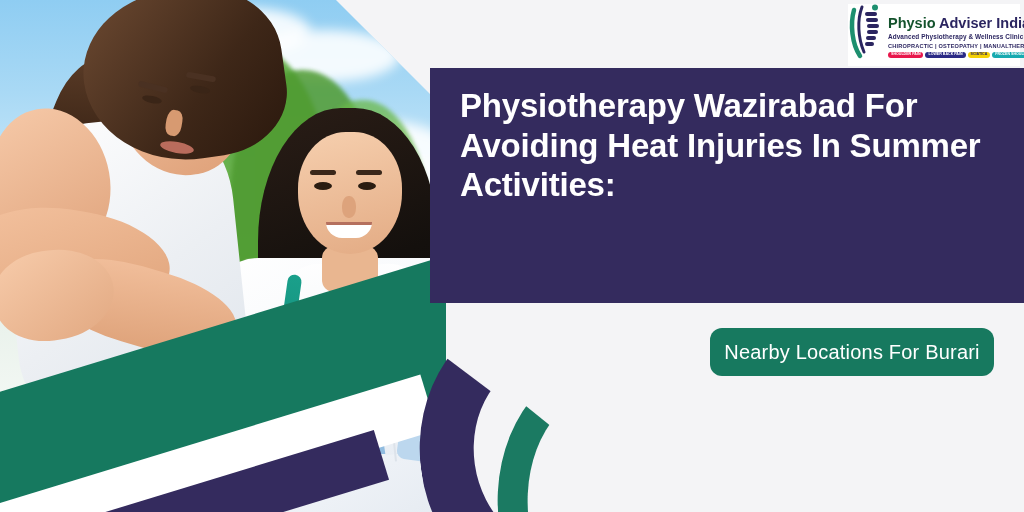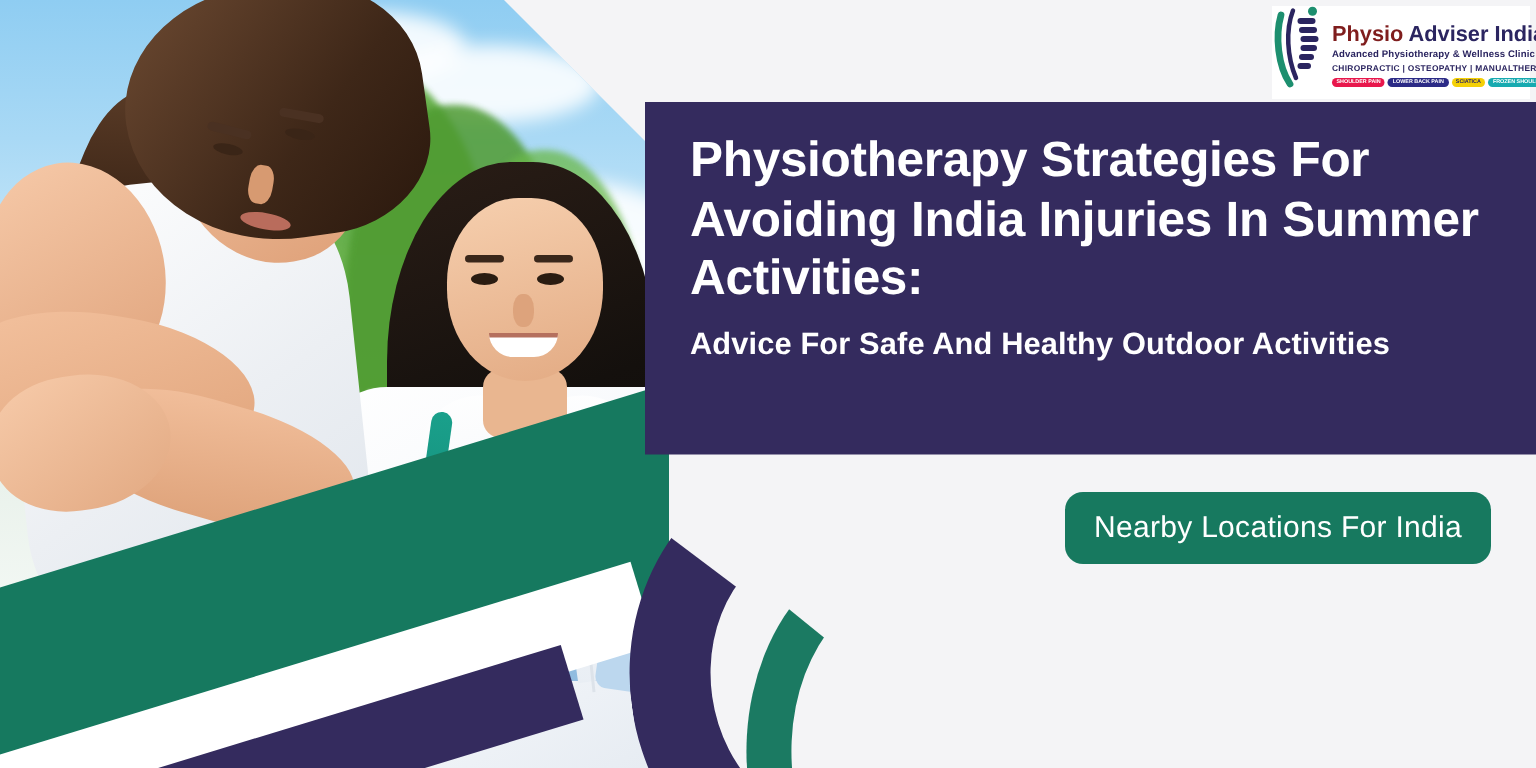--- a/index.html
+++ b/index.html
@@ -277,21 +277,21 @@
 
   
   .logo{
     position:absolute; left:848px; top:4px; width:172px; height:62px;
     background:#ffffff;
     display:flex; align-items:flex-start;
   }
   .logo-mark{ position:relative; width:40px; height:56px; flex:0 0 40px; }
   .logo-text{ padding-top:12px; }
   .logo-title{ font-size:14.5px; font-weight:800; line-height:1; white-space:nowrap;}
-  .lt-physio{ color:#7f1d1d; }
+  .lt-physio{ color:#14532d; }
   .lt-rest{ color:#2b2560; }
   .logo-sub{
     font-size:6.4px; color:#2b2560; font-weight:700;
     letter-spacing:.1px; margin-top:2px; white-space:nowrap;
   }
   .logo-specs{
     font-size:5.6px; color:#2b2560; font-weight:700;
     letter-spacing:.2px; margin-top:3px; white-space:nowrap;
   }
   .logo-badges{ display:flex; gap:2px; margin-top:3px; }
@@ -368,27 +368,26 @@
 
     <div class="band-green"></div>
     <div class="band-white"></div>
     <div class="band-purple"></div>
   </div>
 
   <div class="swoosh-purple"></div>
   <div class="swoosh-green"></div>
 
   <div class="panel">
-    <div class="title">Physiotherapy Strategies For Avoiding India Injuries In Summer Activities:</div>
-    <div class="subtitle">Advice For Safe And Healthy Outdoor Activities</div>
+    <div class="title">Physiotherapy Wazirabad For Avoiding Heat Injuries In Summer Activities:</div>
   </div>
 
 
   <div class="cta">
-    <span>Nearby Locations For India</span>
+    <span>Nearby Locations For Burari</span>
   </div>
 
   <div class="logo">
     <div class="logo-mark">
       <svg width="40" height="56" viewBox="0 0 40 56" aria-hidden="true">
         <path d="M6 6 C2 20 4 40 12 52" stroke="#1d8f6f" stroke-width="4.5" fill="none" stroke-linecap="round"></path>
         <path d="M14 3 C9 16 10 34 16 48" stroke="#2b2560" stroke-width="3" fill="none" stroke-linecap="round"></path>
         <g fill="#2b2560">
           <rect x="17" y="8" width="12" height="4" rx="2"></rect>
           <rect x="18" y="14" width="12" height="4" rx="2"></rect>

